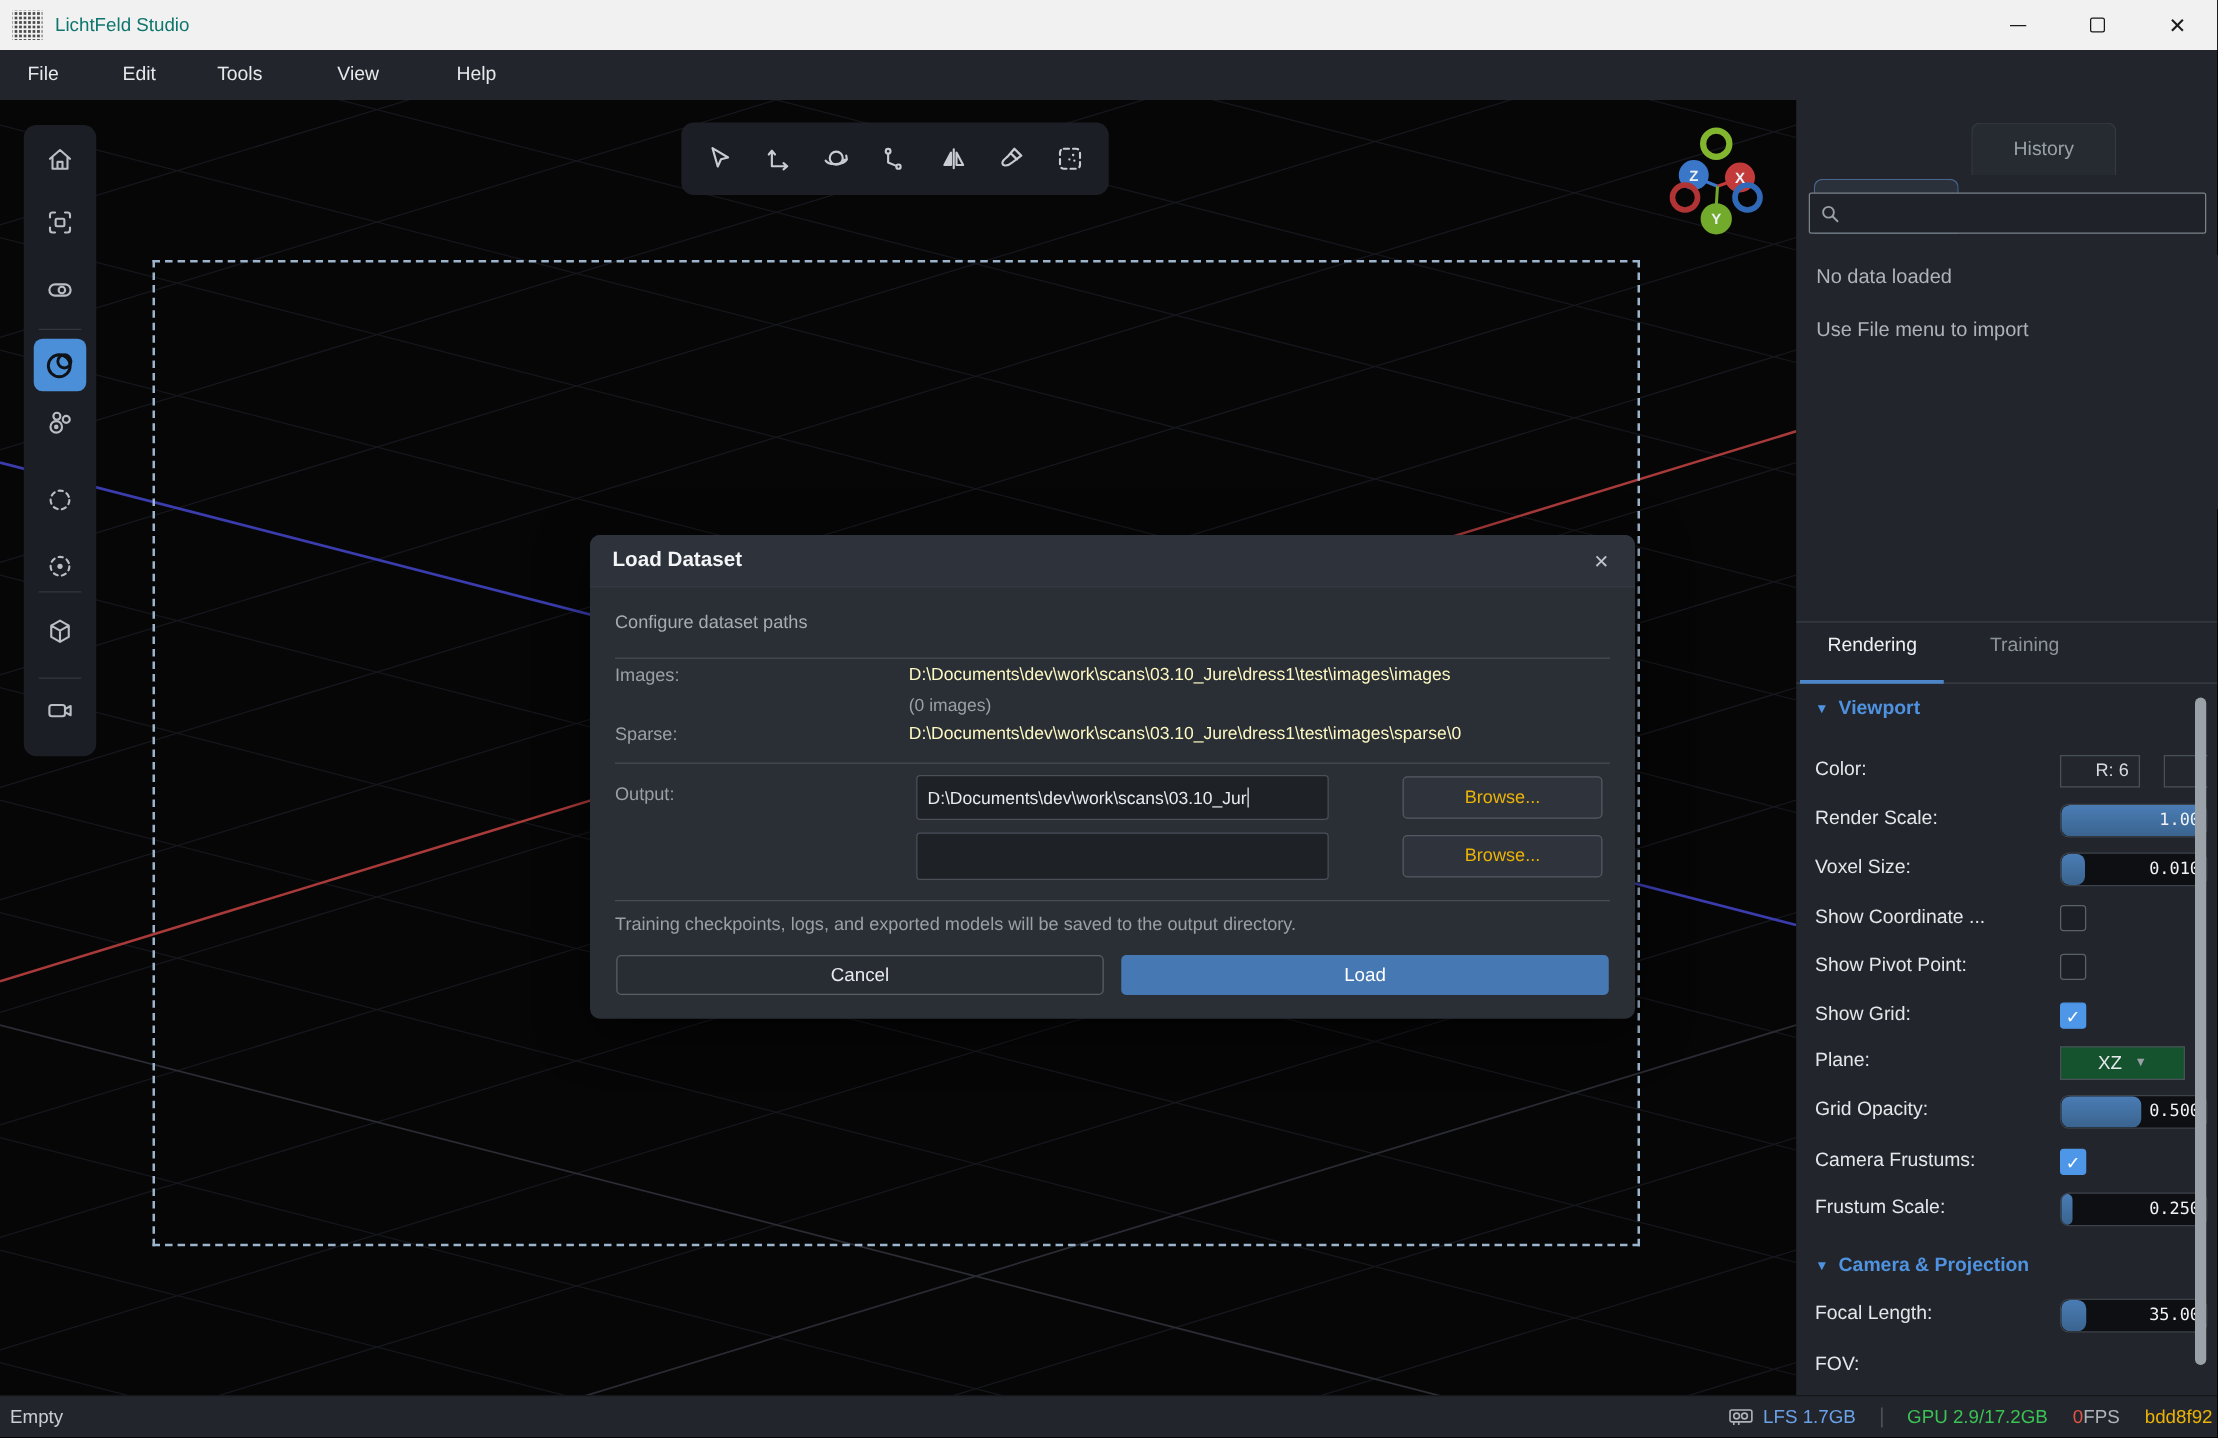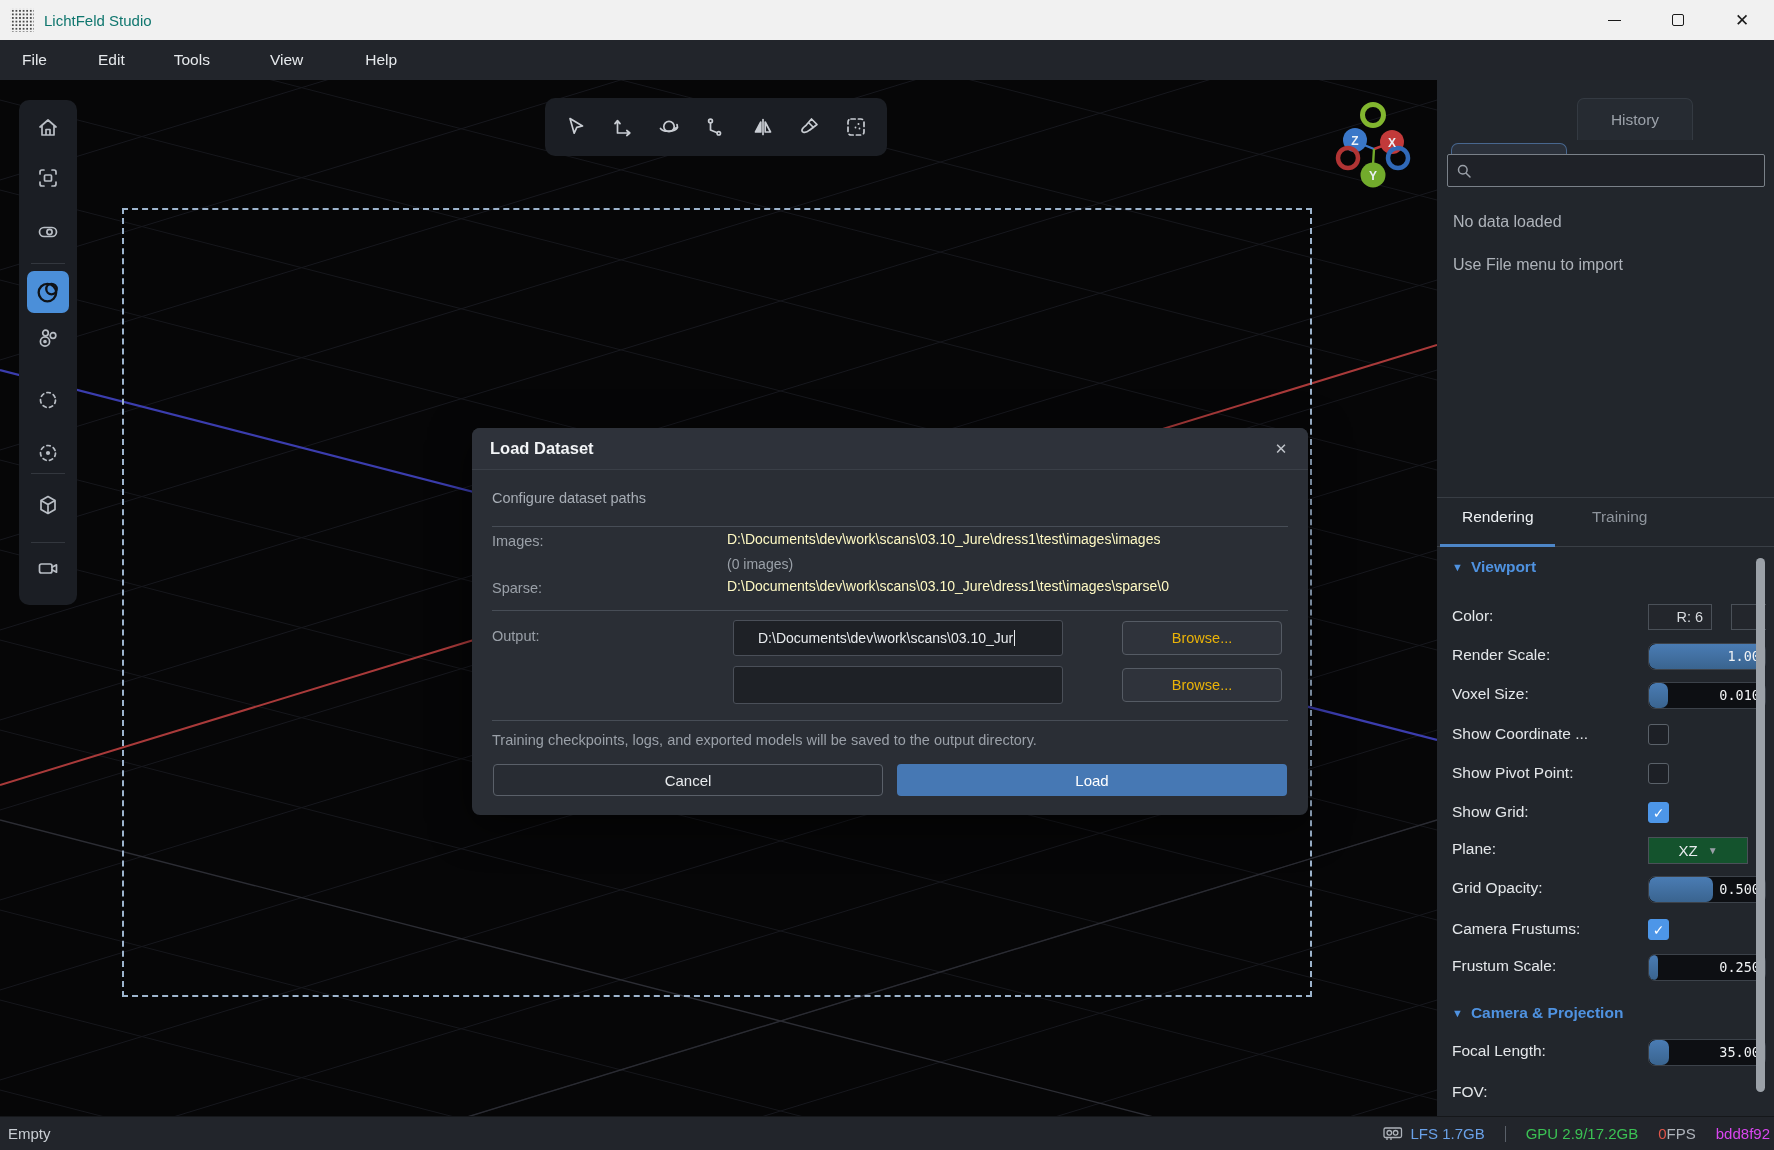--- a/index.html
+++ b/index.html
@@ -73,21 +73,21 @@
   
   .dialog { position:absolute; left:472px; top:428px; width:836px; height:387px; background:#2a2e35; border-radius:8px; box-shadow:0 10px 40px rgba(0,0,0,.55); }
   .dlg-head { position:absolute; left:0; top:0; width:836px; height:42px; background:#2e323a; border-bottom:1px solid #3a3f47; border-radius:8px 8px 0 0; display:flex; align-items:center; }
   .dlg-title { margin-left:18px; font-size:16.5px; font-weight:bold; color:#f2f4f6; }
   .dlg-close { position:absolute; right:16px; top:10px; width:22px; height:22px; display:flex; align-items:center; justify-content:center; color:#c0c4ca; font-size:15px; }
   .dlg-sub { position:absolute; left:20px; top:62px; font-size:14.5px; color:#a7adb5; }
   .dlg-hr { position:absolute; left:20px; width:796px; border-top:1px solid #474d56; }
   .dlg-label { position:absolute; left:20px; font-size:14.5px; color:#9aa0a8; }
   .dlg-val { position:absolute; left:255px; font-size:14px; color:#fef9c3; white-space:nowrap; }
   .dlg-dim { color:#9aa0a8; }
-  .dlg-input { position:absolute; left:261px; width:330px; height:36px; background:#1e2126; border:1px solid #4a4f58; border-radius:3px; display:flex; align-items:center; padding:0 24px; font-size:14px; color:#e8ebee; white-space:nowrap; overflow:hidden; }
+  .dlg-input { position:absolute; left:261px; width:330px; height:36px; background:#1e2126; border:1px solid #4a4f58; border-radius:3px; display:flex; align-items:center; padding:0 8px; font-size:14px; color:#e8ebee; white-space:nowrap; overflow:hidden; }
   .cursor { display:inline-block; width:0; height:16px; border-left:1.4px solid #e8ebee; margin-left:1px; }
   .browse-btn { position:absolute; left:650px; width:160px; height:34px; background:#2f333b; border:1px solid #555b64; border-radius:4px; display:flex; align-items:center; justify-content:center; font-size:14.5px; color:#eab308; }
   .dlg-note { position:absolute; left:20px; top:304px; font-size:14.5px; color:#9aa0a8; }
   .dlg-btn { position:absolute; top:336px; width:390px; height:32px; border-radius:4px; display:flex; align-items:center; justify-content:center; font-size:15px; }
   .btn-cancel { left:21px; background:#282c33; border:1px solid #5a6069; color:#e8ebee; }
   .btn-load { left:425px; background:#4678b4; color:#fff; }
   
   .statusbar { position:absolute; left:0; top:1116px; width:1774px; height:34px; background:#22252b; border-top:1px solid #15171a; display:flex; align-items:center; font-size:15px; }
   .st-left { margin-left:8px; color:#c9ced4; }
   .st-right { position:absolute; right:4px; display:flex; align-items:center; gap:20px; }
@@ -470,17 +470,17 @@
             <line x1="8" y1="11.5" x2="8" y2="14"></line>
         </svg>
         <span style="color:#6aa1e8">LFS 1.7GB</span>
       </span>
       <span class="st-sep"></span>
       <span style="color:#3bc254">GPU 2.9/17.2GB</span>
       <span class="st-fps">
         <span style="color:#e25549">0</span>
         <span style="color:#aeb3ba">FPS</span>
       </span>
-      <span style="color:#d946ef">bdd8f92</span>
+      <span style="color:#eab308">bdd8f92</span>
     </div>
   </div>
 
 </div>
 
 </body></html>

